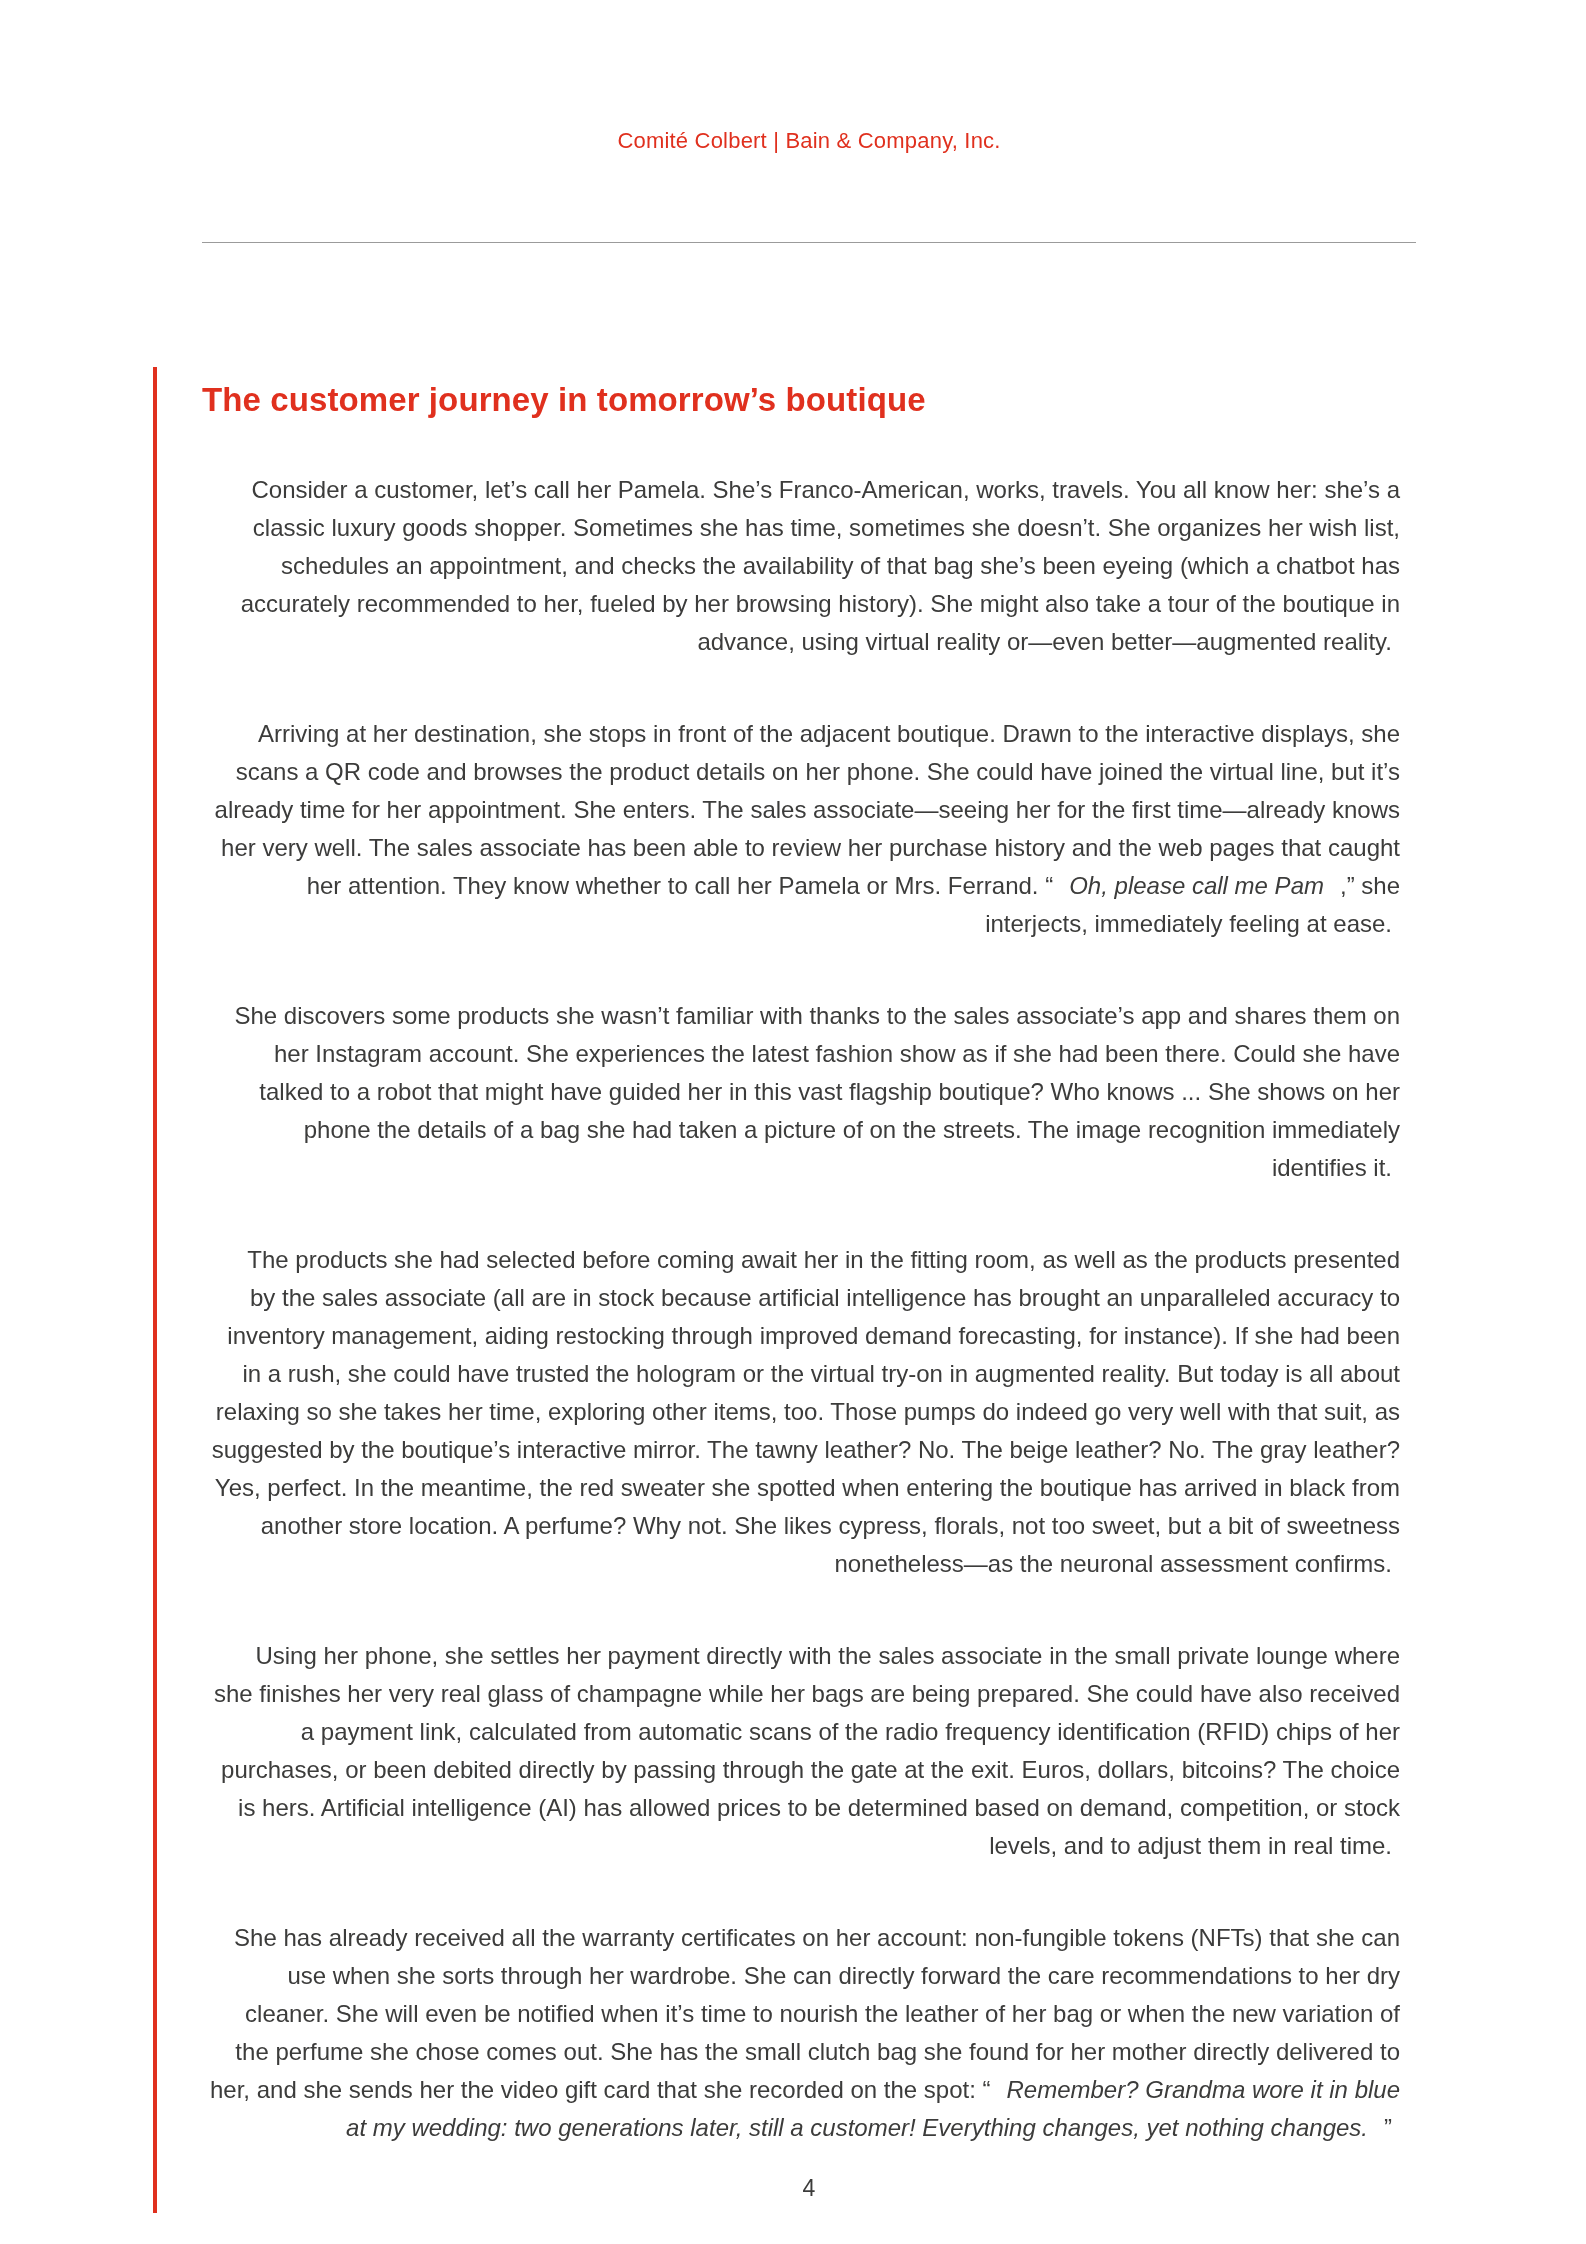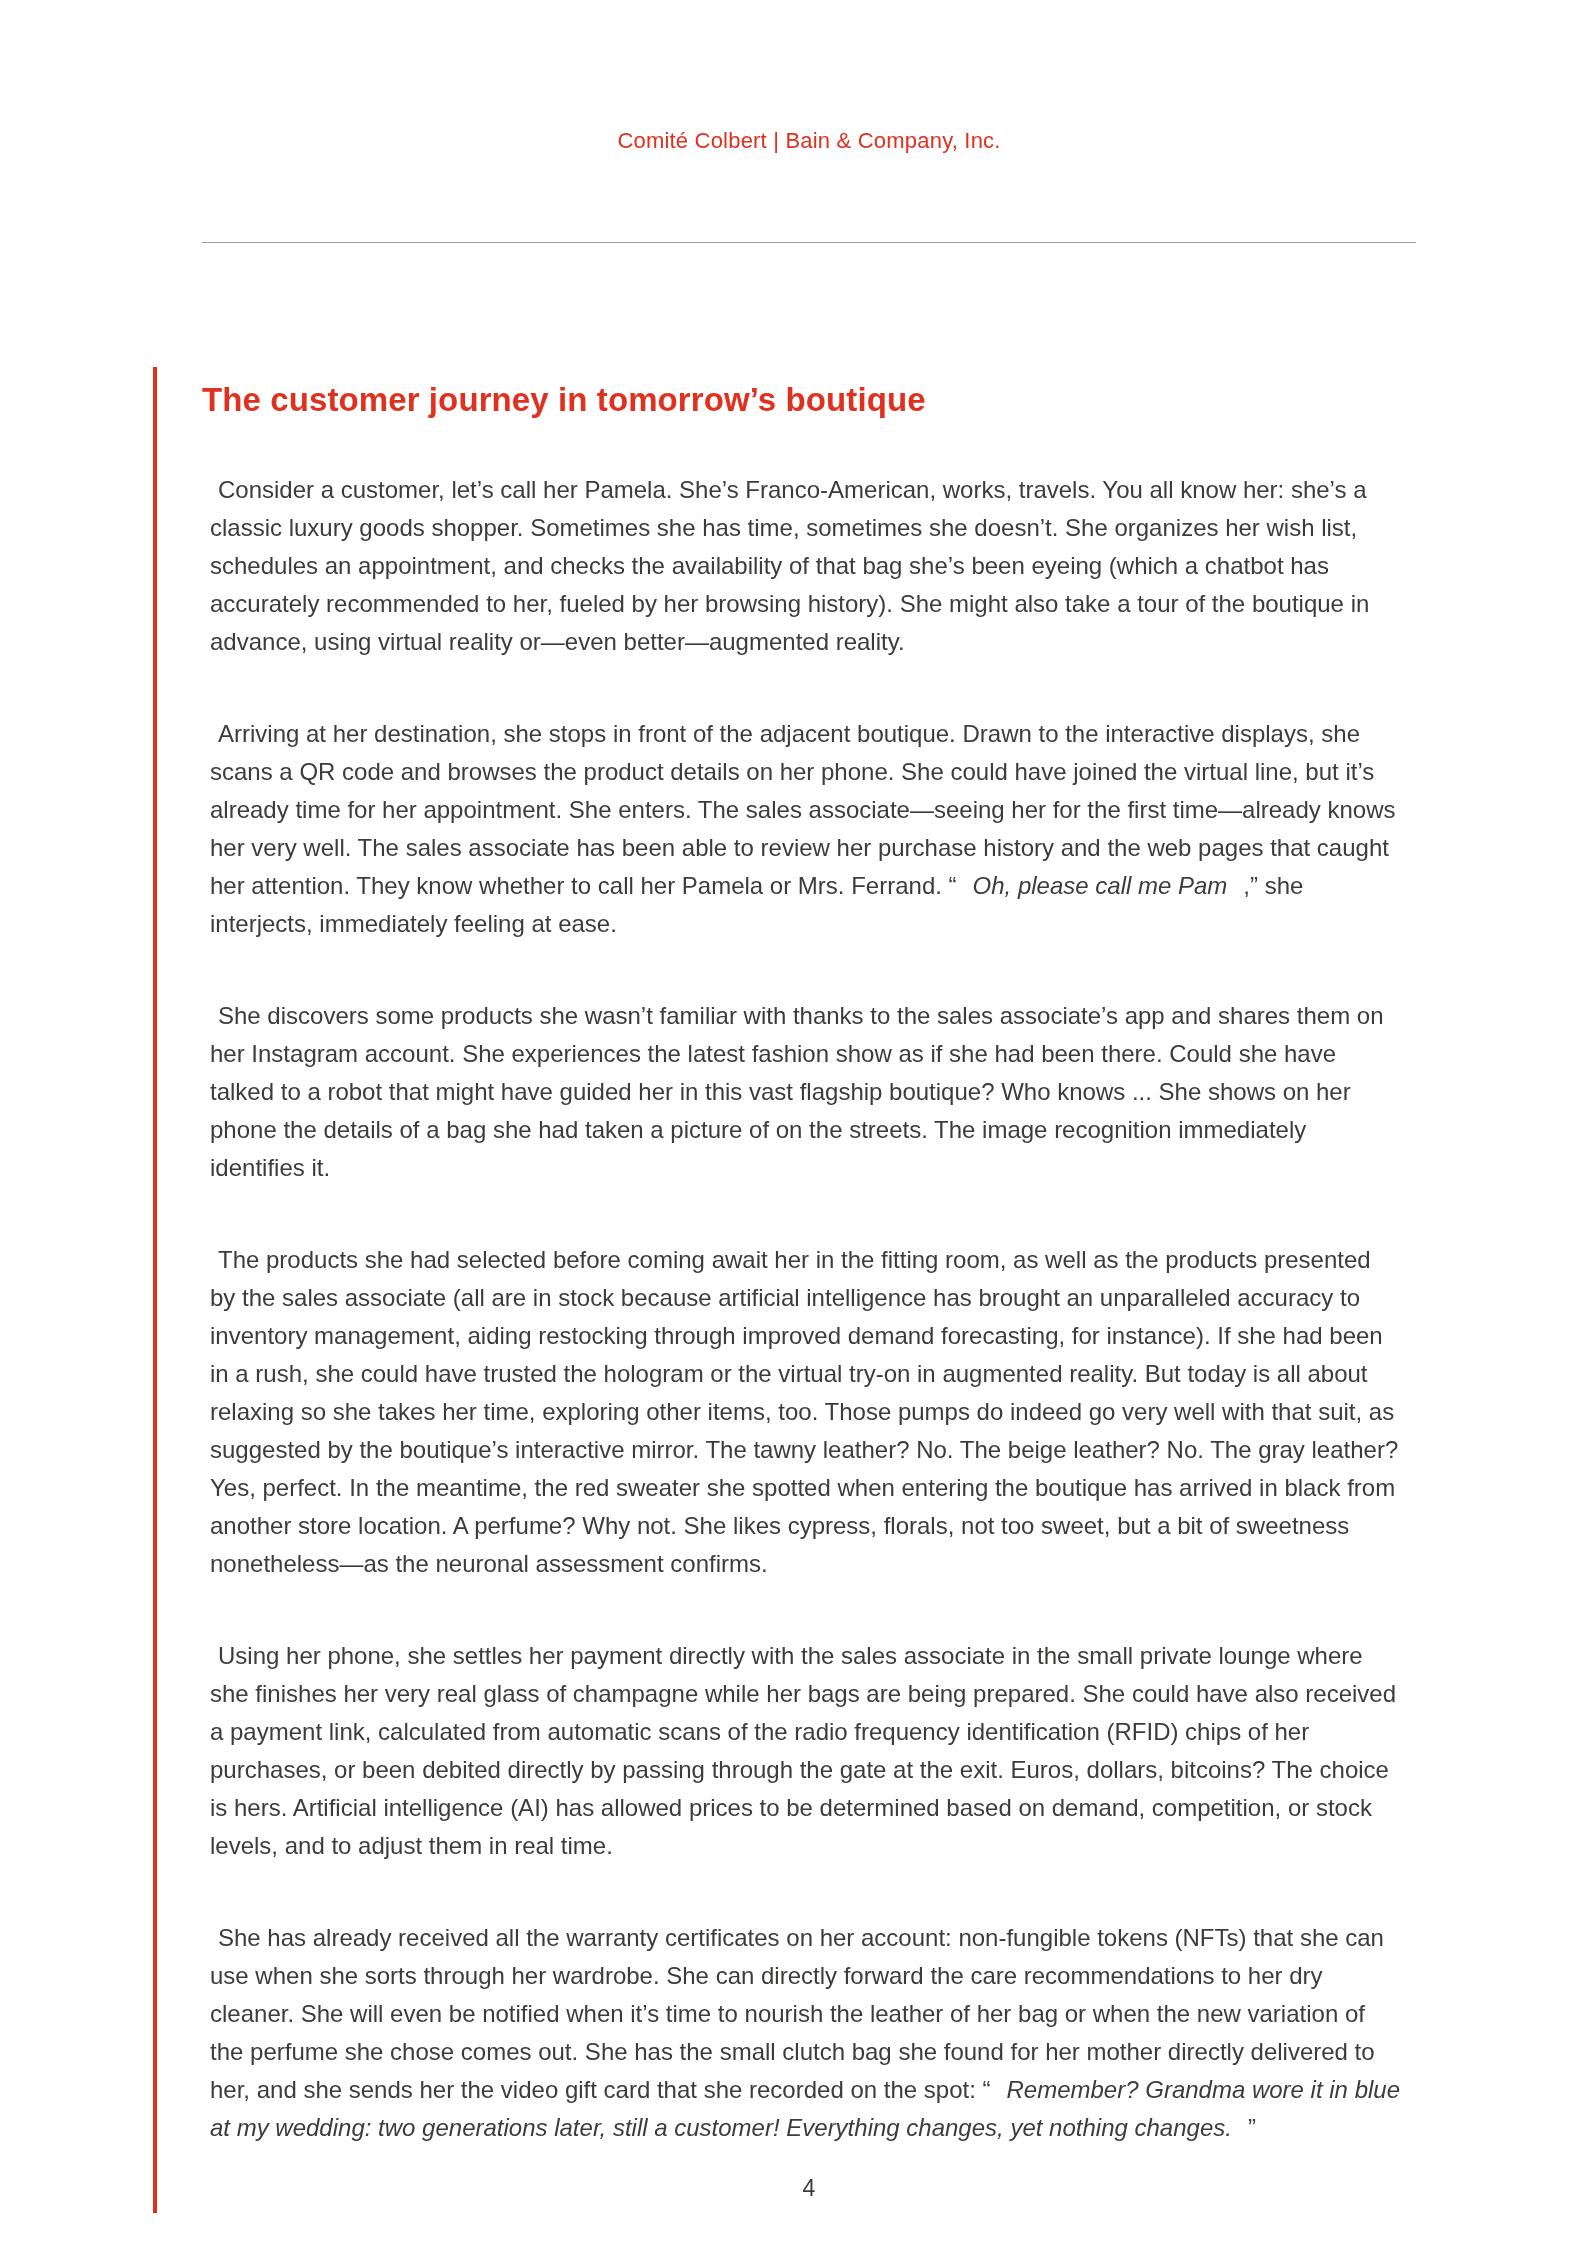--- a/index.html
+++ b/index.html
@@ -50,21 +50,21 @@
     color: var(--accent);
     font-size: 33px;
     font-weight: bold;
     letter-spacing: 0.1px;
     margin-bottom: 28px;
   }
   .para {
     font-size: 24px;
     line-height: 38px;
     margin-bottom: 38px;
-    text-align: left;
+    text-align: right;
     color: var(--text);
   }
   .para:last-child { margin-bottom: 16px; }
   .para em { }
   .doc-footer {
     position: absolute;
     left: 0;
     right: 0;
     bottom: 42px;
     text-align: center;

